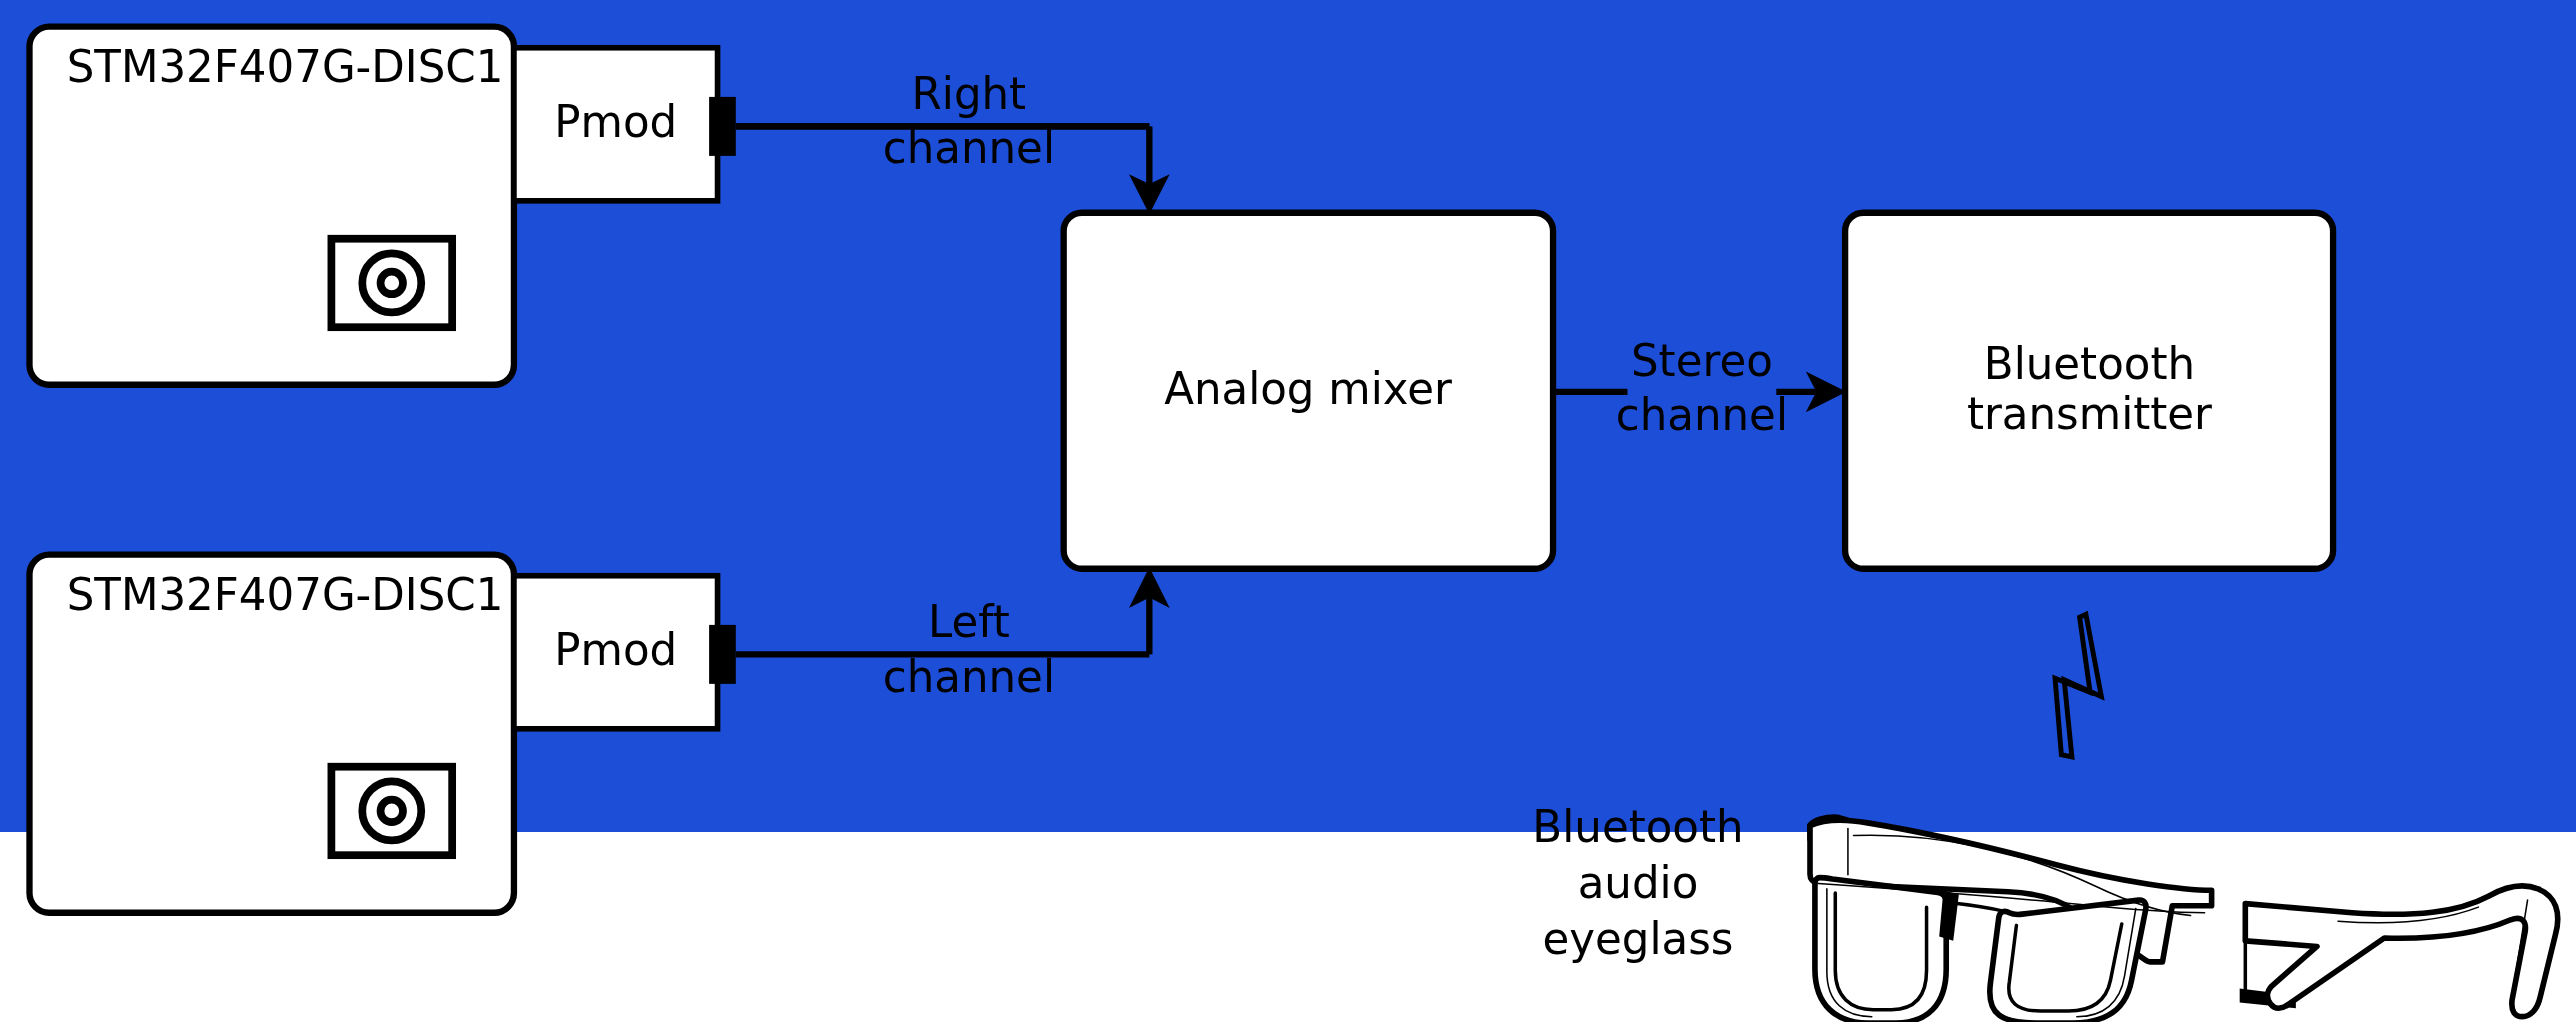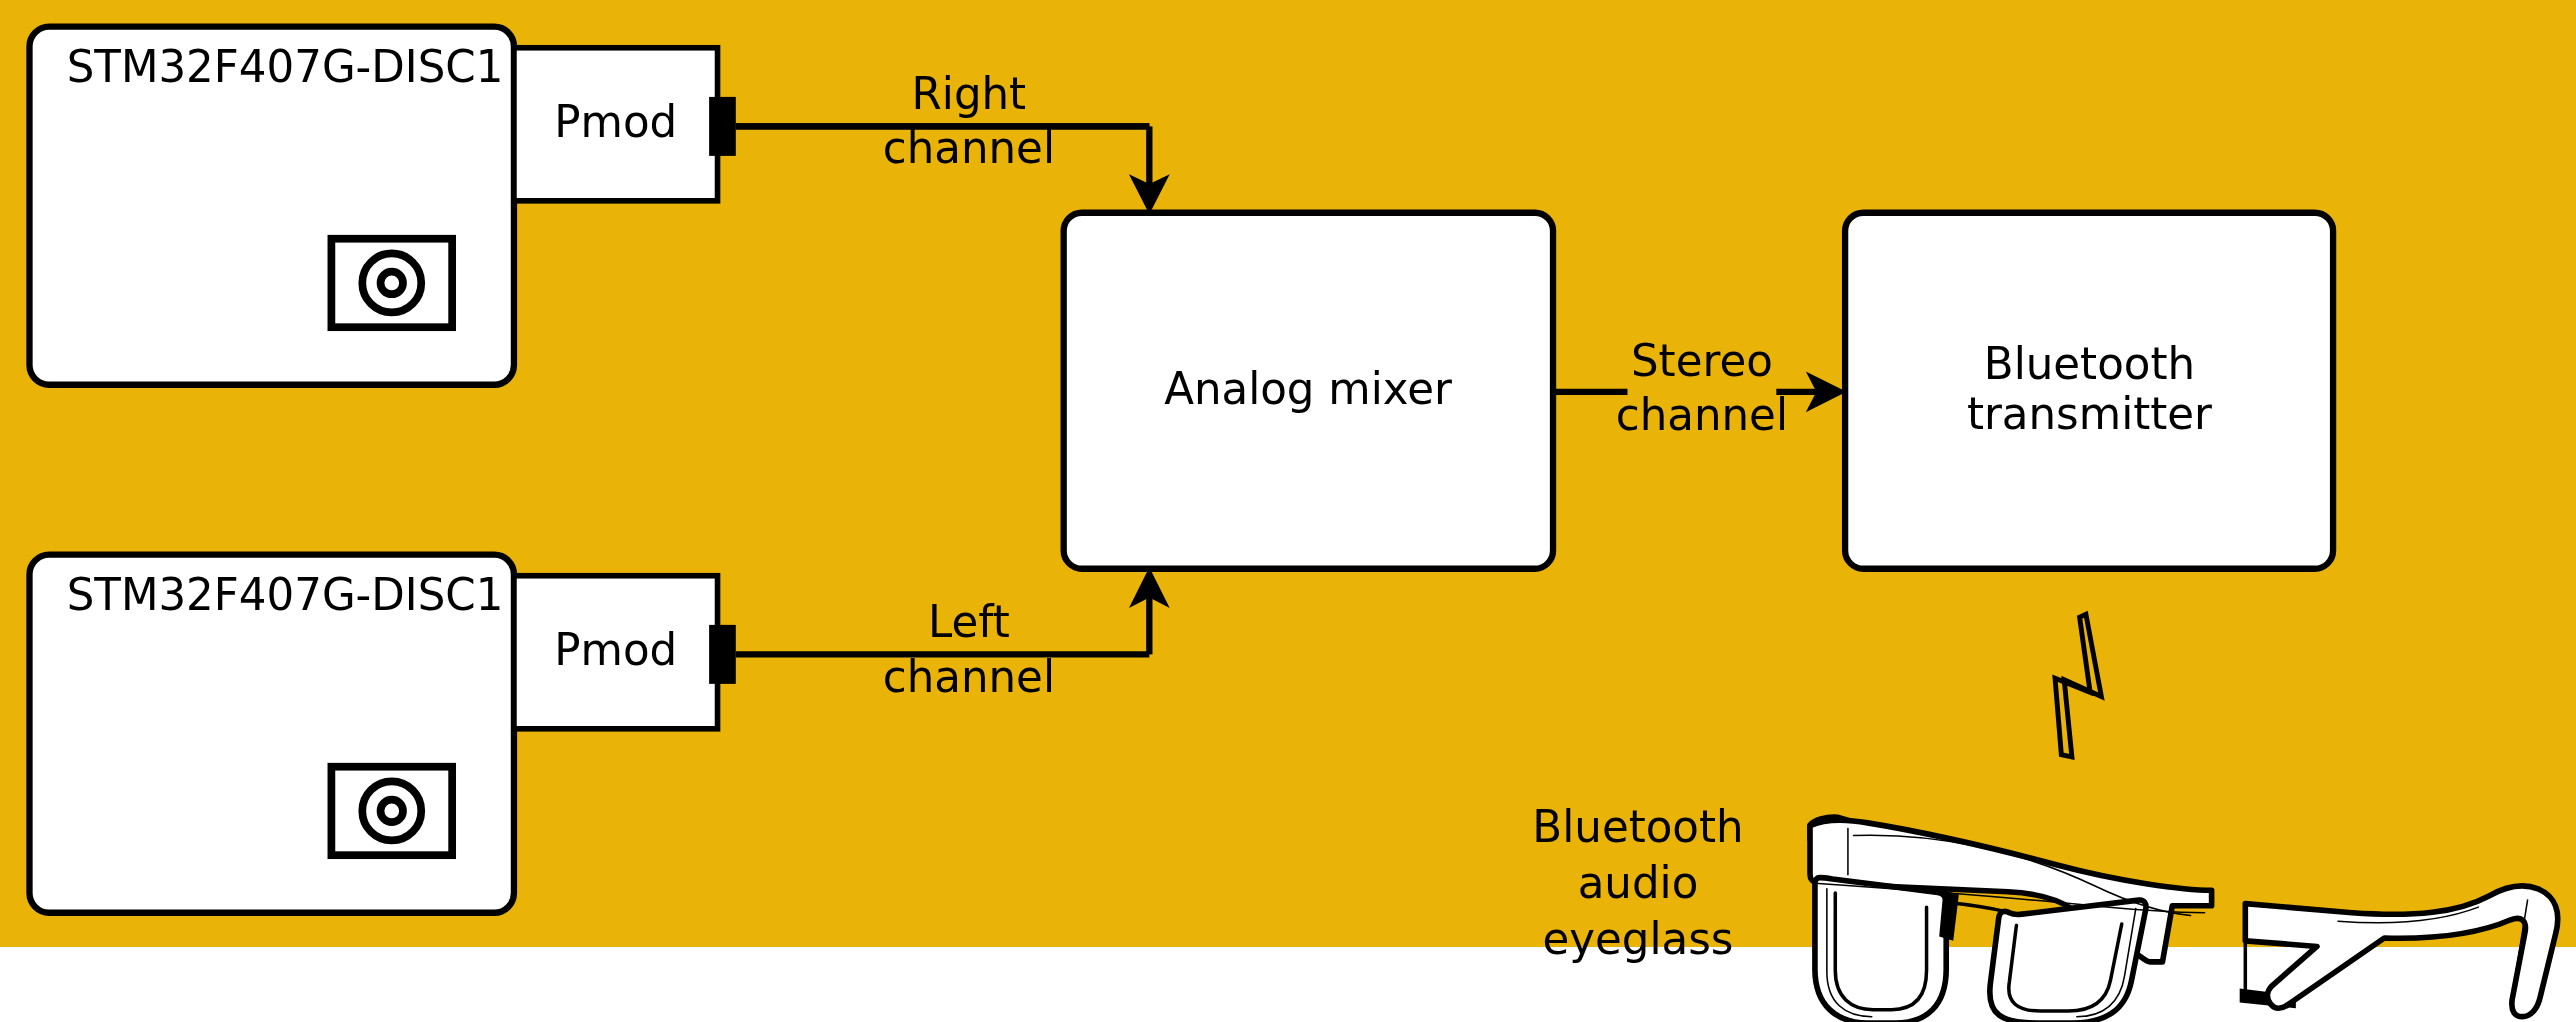--- a/index.html
+++ b/index.html
@@ -9,22 +9,22 @@
   }
   body {
     width: 2576px;
     height: 1023px;
     overflow: hidden;
     font-family: "DejaVu Sans", sans-serif;
   }
   #diagram-root {
     position: relative;
     width: 2576px;
-    height: 947px;
-    background: #eab308;
+    height: 832px;
+    background: #1d4ed8;
   }
   svg.diagram {
     display: block;
     width: 2576px;
     height: 1023px;
   }
   .box-stroke {
     fill: #ffffff;
     stroke: #000000;
     stroke-width: 9;

